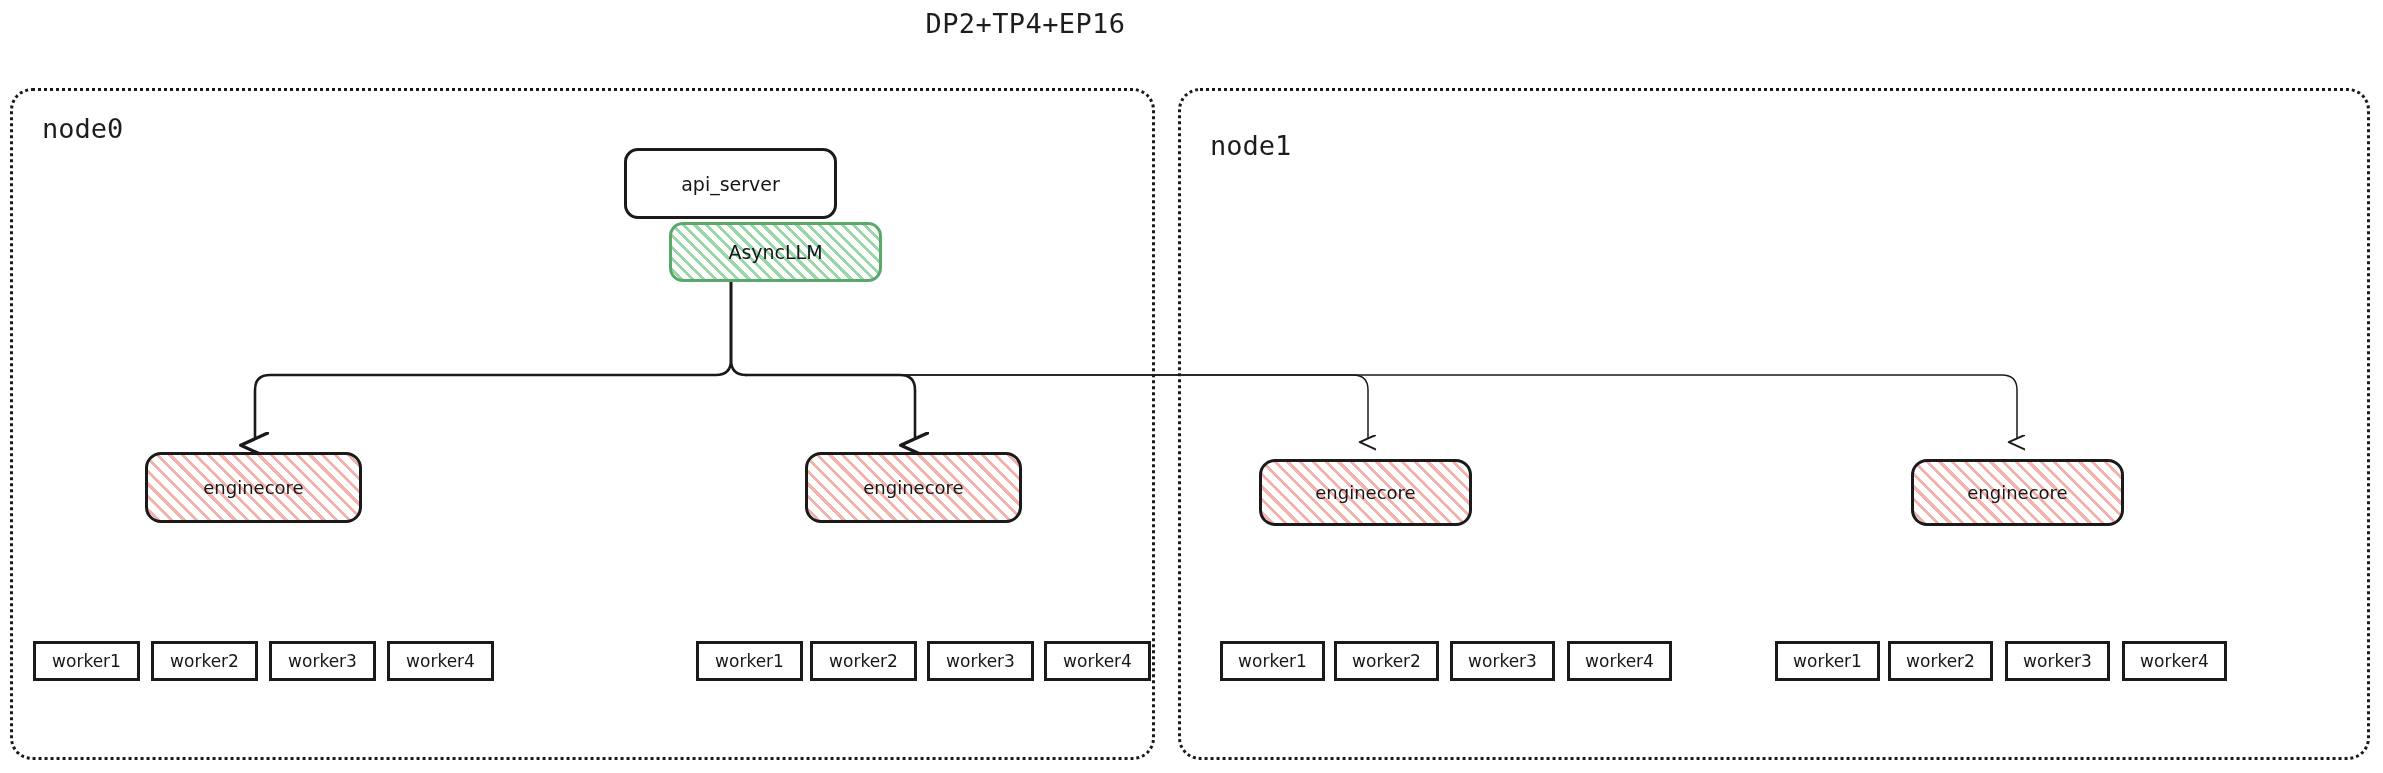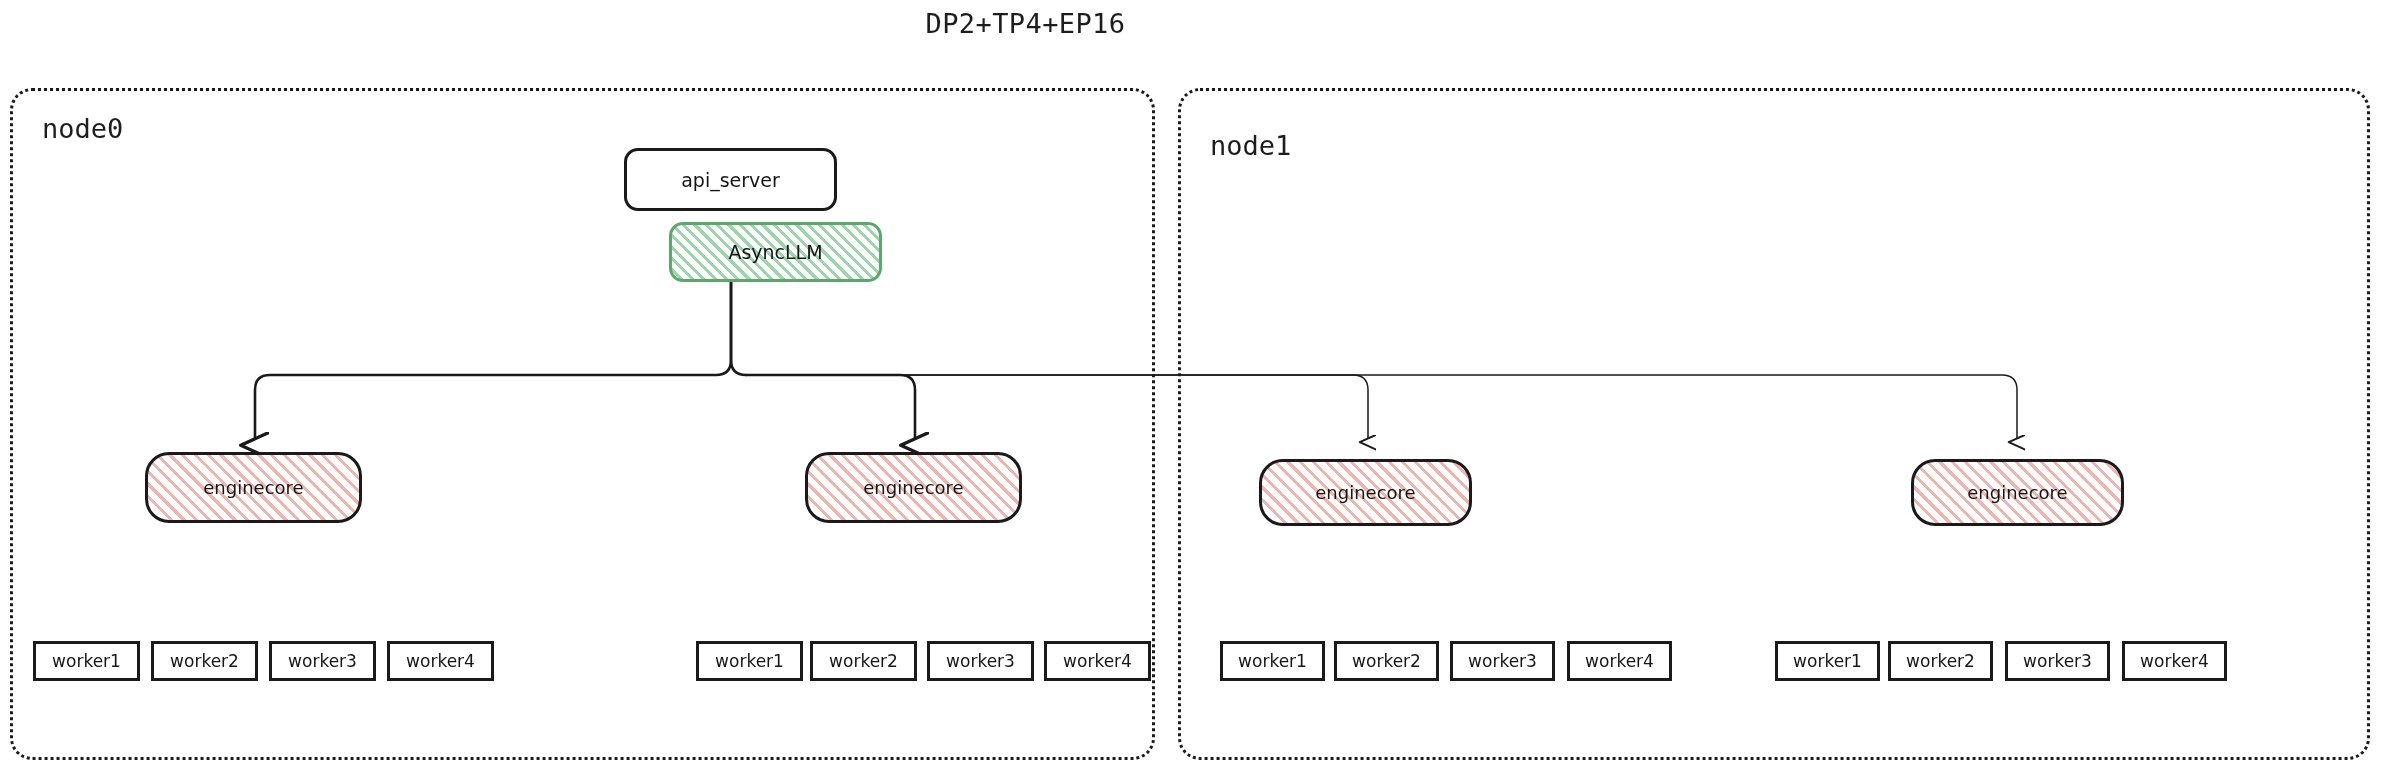--- a/index.html
+++ b/index.html
@@ -86,21 +86,21 @@
       rgba(120, 201, 139, 0.0) 0px,
       rgba(120, 201, 139, 0.0) 5px,
       rgba(120, 201, 139, 0.75) 5px,
       rgba(120, 201, 139, 0.75) 8px
     );
     margin-left: 45px;
   }
 
   .box-engine {
     border: 3px solid #1a1a1a;
-    border-radius: 24px;
+    border-radius: 16px;
     font-size: 18px;
     background-color: #ffffff;
     background-image: repeating-linear-gradient(
       45deg,
       rgba(238, 150, 140, 0.0) 0px,
       rgba(238, 150, 140, 0.0) 6px,
       rgba(238, 150, 140, 0.72) 6px,
       rgba(238, 150, 140, 0.72) 9px
     );
   }
@@ -134,21 +134,21 @@
     <path d="M 731,282 L 731,360 Q 731,375 746,375" fill="none" stroke="#1a1a1a" stroke-width="2.6" stroke-linecap="round"></path>
     <path d="M 731,282 L 731,360 Q 731,375 716,375 L 270,375 Q 255,375 255,390 L 255,438" fill="none" stroke="#1a1a1a" stroke-width="2.6" stroke-linecap="round" marker-end="url(#arrowhead)"></path>
 
     <path d="M 746,375 L 900,375 Q 915,375 915,390 L 915,438" fill="none" stroke="#1a1a1a" stroke-width="2.6" stroke-linecap="round" marker-end="url(#arrowhead)"></path>
 
     <path d="M 746,375 L 1353,375 Q 1368,375 1368,390 L 1368,438" fill="none" stroke="#1a1a1a" stroke-width="1.5" stroke-linecap="round" marker-end="url(#arrowhead)"></path>
 
     <path d="M 746,375 L 2002,375 Q 2017,375 2017,390 L 2017,438" fill="none" stroke="#1a1a1a" stroke-width="1.5" stroke-linecap="round" marker-end="url(#arrowhead)"></path>
   </svg>
 
-  <div class="box box-plain" style="left:624px; top:148px; width:213px; height:63px;">api_server</div>
+  <div class="box box-plain" style="left:624px; top:148px; width:213px; height:71px;">api_server</div>
   <div class="box box-async" style="left:624px; top:222px; width:213px; height:60px;">AsyncLLM</div>
 
   <div class="box box-engine" style="left:145px; top:452px; width:217px; height:71px;">enginecore</div>
 
   <div class="box box-worker" style="left:33px; top:641px; width:107px; height:40px;">worker1</div>
   <div class="box box-worker" style="left:151px; top:641px; width:107px; height:40px;">worker2</div>
   <div class="box box-worker" style="left:269px; top:641px; width:107px; height:40px;">worker3</div>
   <div class="box box-worker" style="left:387px; top:641px; width:107px; height:40px;">worker4</div>
 
   <div class="box box-engine" style="left:805px; top:452px; width:217px; height:71px;">enginecore</div>

